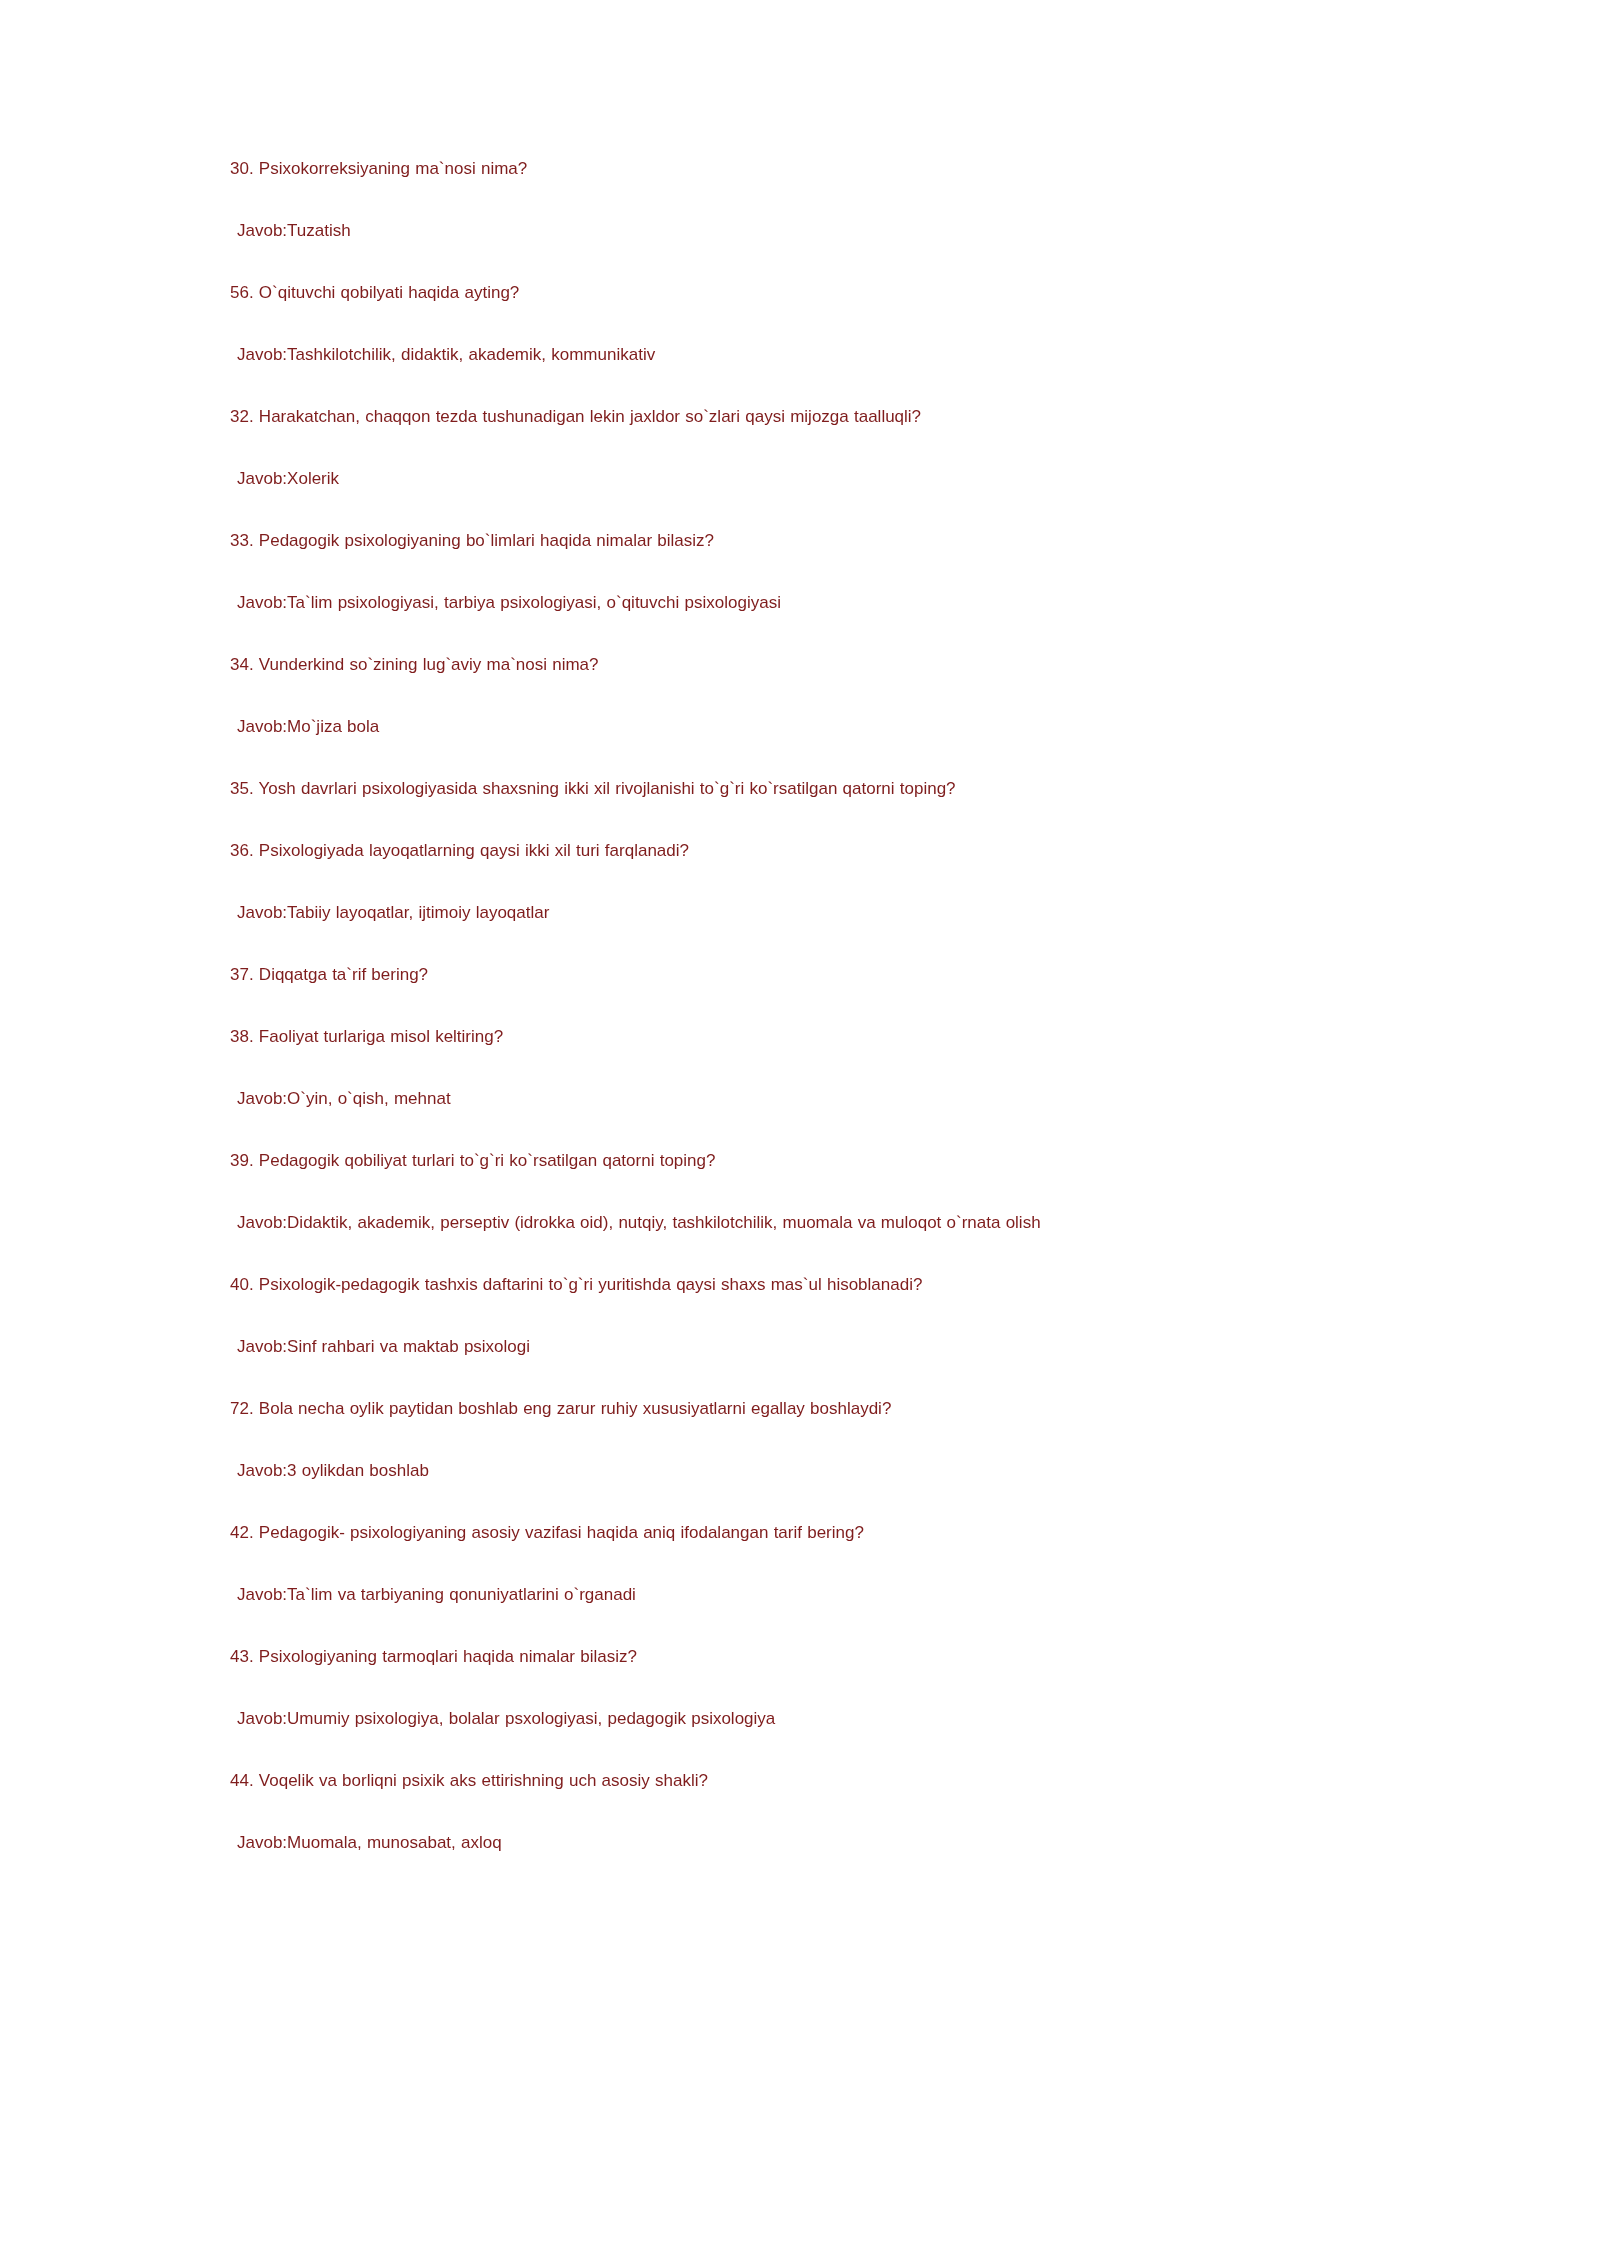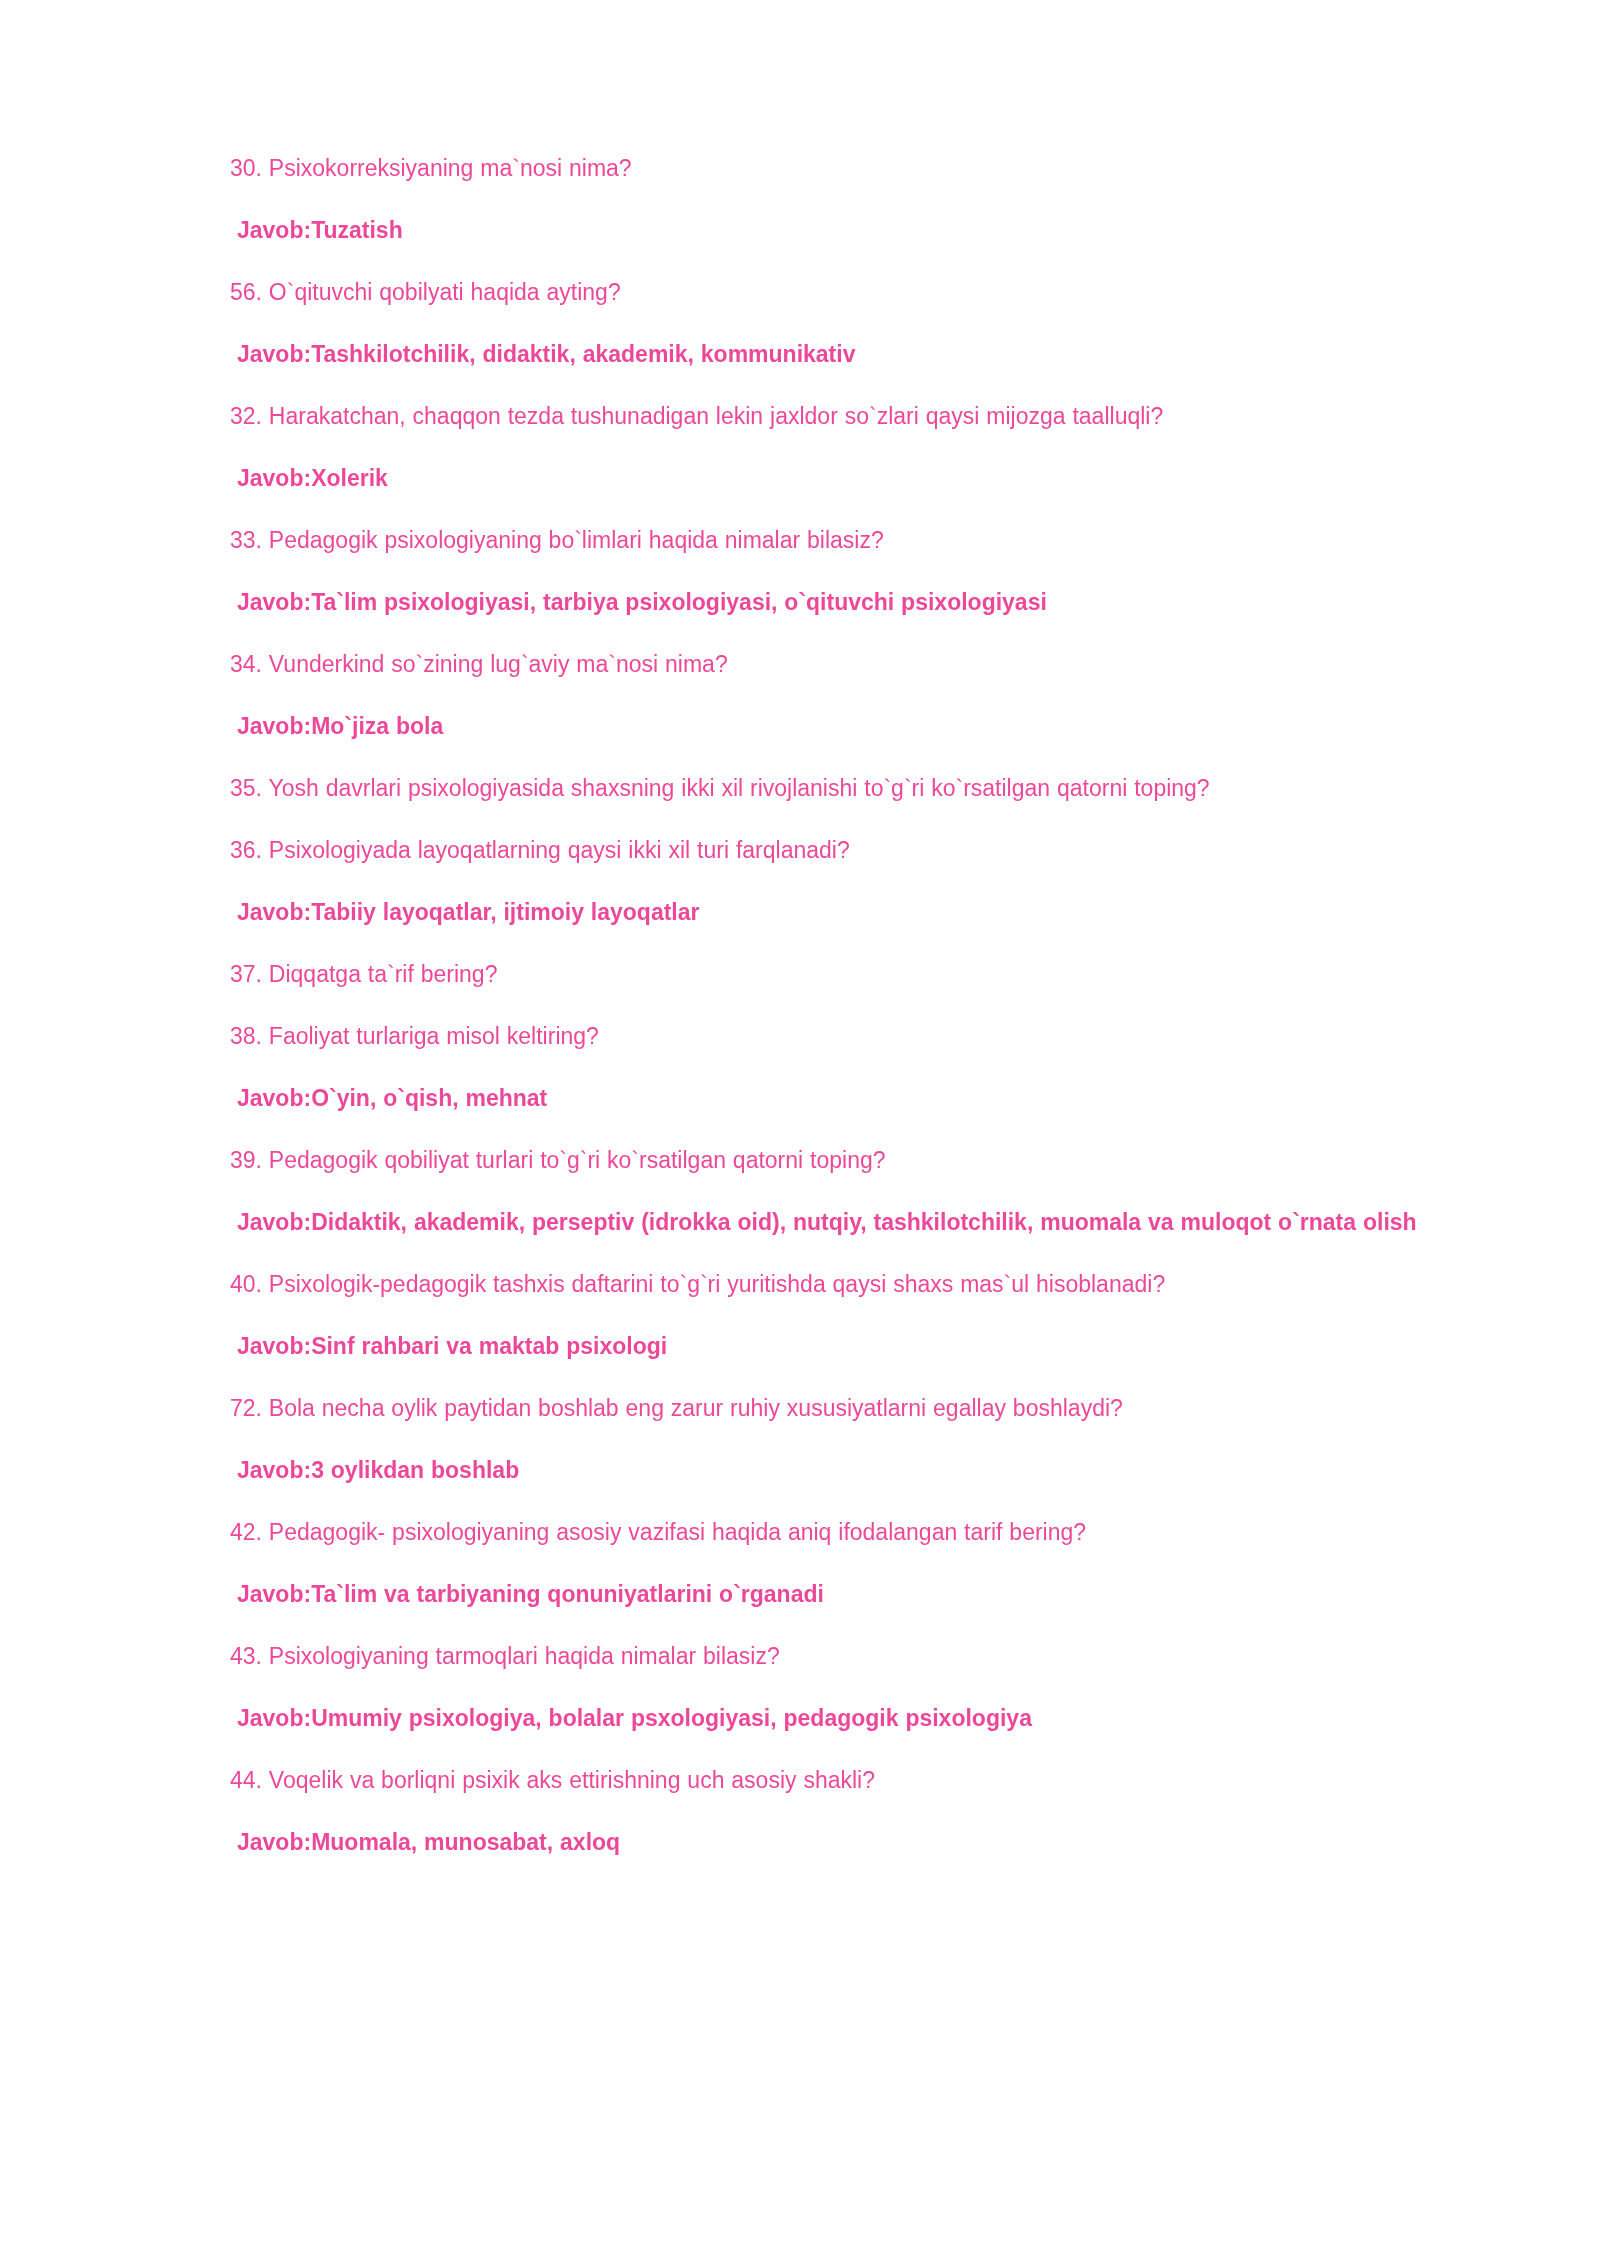--- a/index.html
+++ b/index.html
@@ -15,32 +15,31 @@
   }
   .page {
     box-sizing: border-box;
     width: 1600px;
     height: 2262px;
     background: #ffffff;
     padding: 150px 150px 0 230px;
   }
   .doc {
     width: 1218px;
-    color: #ec4899;
-    font-size: 23px;
+    color: #7f1d1d;
+    font-size: 17px;
     line-height: 37px;
   }
   .doc p {
     margin: 0 0 25px 0;
     padding: 0;
     word-spacing: 0.5px;
   }
   .doc p.a {
     padding-left: 7px;
-    font-weight: bold;
   }
 </style>
 </head>
 <body>
 
 <div class="page">
   <div class="doc">
     <p class="q">30. Psixokorreksiyaning ma`nosi nima?</p>
     <p class="a">Javob:Tuzatish</p>
     <p class="q">56. O`qituvchi qobilyati haqida ayting?</p>

